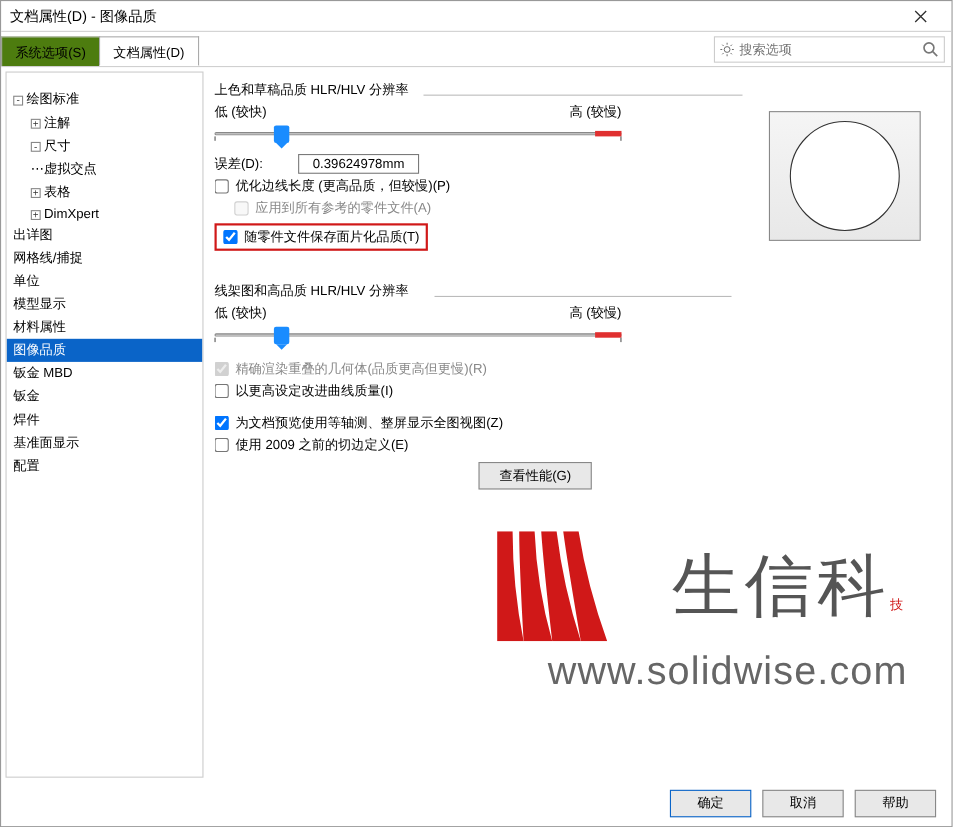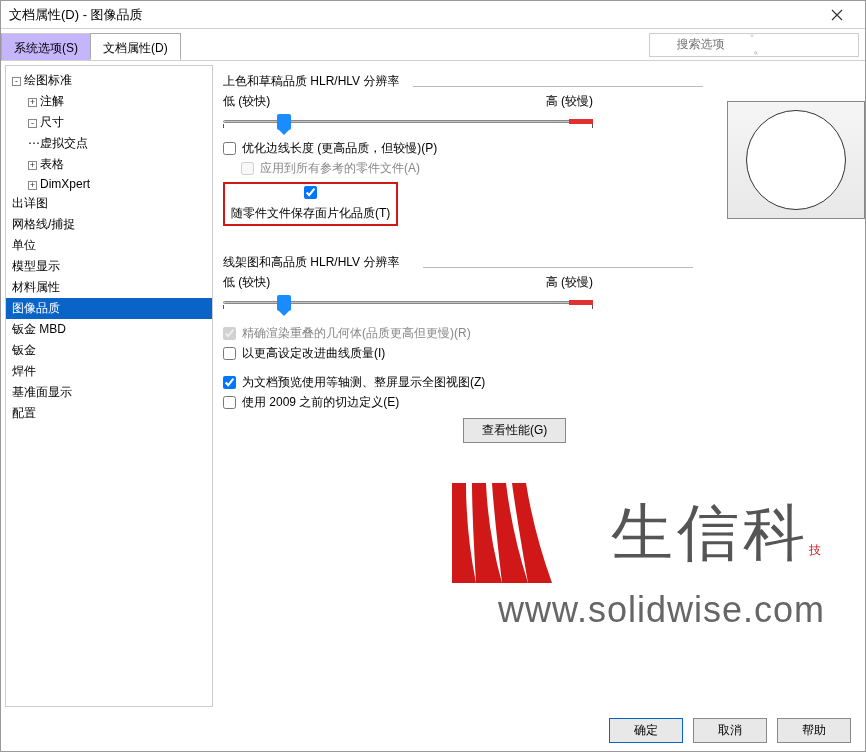--- a/index.html
+++ b/index.html
@@ -3,49 +3,49 @@
 <meta charset="utf-8">
 <style>
 * { box-sizing: border-box; margin: 0; padding: 0; font-family: "Microsoft YaHei", "SimSun", sans-serif; font-size: 12px; }
 body { background: #fff; width: 866px; height: 752px; border: 1px solid #999; position: relative; }
 .titlebar { height: 28px; display: flex; align-items: center; padding: 4px 8px; border-bottom: 1px solid #d0d0d0; }
 .titlebar .title { flex: 1; font-size: 13px; }
 .titlebar .close { width: 40px; height: 28px; display: flex; align-items: center; justify-content: center; cursor: pointer; }
 .toolbar { height: 32px; display: flex; align-items: center; border-bottom: 1px solid #d0d0d0; }
 .tabs { display: flex; height: 100%; }
 .tab { padding: 6px 12px; border: 1px solid #aaa; border-bottom: none; background: #fff; margin-right: -1px; margin-top: 4px; cursor: pointer; }
-.tab.inactive { background: #c4b5fd; border-top: 1px solid #ccc; }
+.tab.inactive { background: #4d7c0f; border-top: 1px solid #ccc; }
 .tab.active { background: #fff; border-bottom: 1px solid #fff; z-index: 1; }
-.search { margin-left: auto; display: flex; align-items: center; border: 1px solid #ccc; height: 24px; width: 210px; margin-right: 6px; padding: 0 4px; flex-direction: column; }
+.search { margin-left: auto; display: flex; align-items: center; border: 1px solid #ccc; height: 24px; width: 210px; margin-right: 6px; padding: 0 4px; }
 .search input { border: none; flex: 1; outline: none; font-size: 12px; color: #666; }
 .gear { width:14px; height:14px; margin-right: 4px; }
 .mag { width:16px; height:16px; margin-left: 4px; }
 .content { display: flex; height: 650px; }
-.tree { width: 208px; border: 1px solid #ccc; margin: 4px; padding: 4px 0; overflow: auto; }
+.tree { width: 180px; border: 1px solid #ccc; margin: 4px; padding: 14px 0; overflow: auto; }
 .tree .node { padding: 2px 6px; white-space: nowrap; cursor: pointer; }
 .tree .node.level1 { padding-left: 22px; }
 .tree .node.selected { background: #0a64c8; color: #fff; }
 .tree .exp { display:inline-block; width:9px; height:9px; border:1px solid #888; text-align:center; line-height:7px; font-size:9px; margin-right:3px; background:#fff; color:#333; }
 .tree .dots { display:inline-block; width:9px; margin-right:3px; }
 .main { flex: 1; padding: 8px 20px 8px 6px; position: relative; }
 .section-label { margin-bottom: 4px; margin-top: 4px; }
 .slider-row { display:flex; justify-content: space-between; margin-bottom: 2px; }
 .slider-track { position:relative; height:20px; width:370px; margin-bottom:8px; }
 .track-line { position:absolute; top:8px; left:0; right:0; height:3px; background:linear-gradient(#999,#eee); border:1px solid #888; border-radius:2px; }
 .track-red { position:absolute; top:7px; right:0; width:24px; height:5px; background:#e03030; }
 .thumb { position:absolute; top:2px; width:14px; height:16px; background:#1a8cff; border-radius:2px; }
 .thumb::after { content:""; position:absolute; bottom:-5px; left:2px; border-left:5px solid transparent; border-right:5px solid transparent; border-top:5px solid #1a8cff; }
 .tick { position:absolute; top:12px; width:1px; height:4px; background:#555; }
 .row { margin: 3px 0; display:flex; align-items:center; gap:6px; }
 .row.indent { margin-left: 18px; }
 input[type=text].small { width: 110px; padding: 1px 4px; border:1px solid #7a7a7a; text-align:center; }
 input[type=checkbox] { width:13px; height:13px; }
 input[type=checkbox]:disabled + span { color:#888; }
 .cb-disabled { color:#888; }
-.highlight-box { border: 2px solid #d01818; padding: 2px 6px; display:inline-flex; align-items:center; gap:6px; margin: 2px 0 6px 0; flex-direction: column; }
+.highlight-box { border: 2px solid #d01818; padding: 2px 6px; display:inline-flex; align-items:center; gap:6px; margin: 2px 0 6px 0; }
 .preview { position:absolute; left:510px; top:40px; width:138px; height:118px; border:1px solid #888; background:linear-gradient(#f5f5f5,#e8e8e8); display:flex; align-items:center; justify-content:center; }
 .circle { width:100px; height:100px; border:1px solid #333; border-radius:50%; background:#fff; }
 .btn { padding: 3px 18px; border: 1px solid #888; background: #e8e8e8; cursor:pointer; }
 .perf-btn { margin-left: 240px; margin-top: 4px; }
 .footer { position:absolute; bottom:8px; right:14px; display:flex; gap:10px; }
 .footer .btn { width:74px; text-align:center; }
 .footer .btn.primary { border: 1px solid #0a64c8; }
 .watermark { position:absolute; right:40px; bottom:80px; text-align:right; pointer-events:none; }
 .watermark .logo { display:flex; align-items:center; gap:18px; justify-content:flex-end; }
 .watermark .bars { width:110px; height:100px; }
@@ -114,20 +114,25 @@
     </div>
     <div class="slider-track">
       <div class="track-line"></div>
         <div class="track-red"></div>
       <div class="thumb" style="left:54px"></div>
       <div class="tick" style="left:0"></div>
         <div class="tick" style="left:369px"></div>
     </div>
 
     <div class="row">
+      <span>误差(D):</span>
+      <span style="width:20px"></span>
+      <input type="text" class="small" value="0.39624978mm" style="">
+    </div>
+    <div class="row">
       <input type="checkbox" style="">
       <span>优化边线长度 (更高品质，但较慢)(P)</span>
     </div>
     <div class="row indent">
       <input type="checkbox" disabled="" style="">
       <span class="cb-disabled">应用到所有参考的零件文件(A)</span>
     </div>
     <div class="highlight-box">
       <input type="checkbox" checked="" style="">
       <span>随零件文件保存面片化品质(T)</span>

